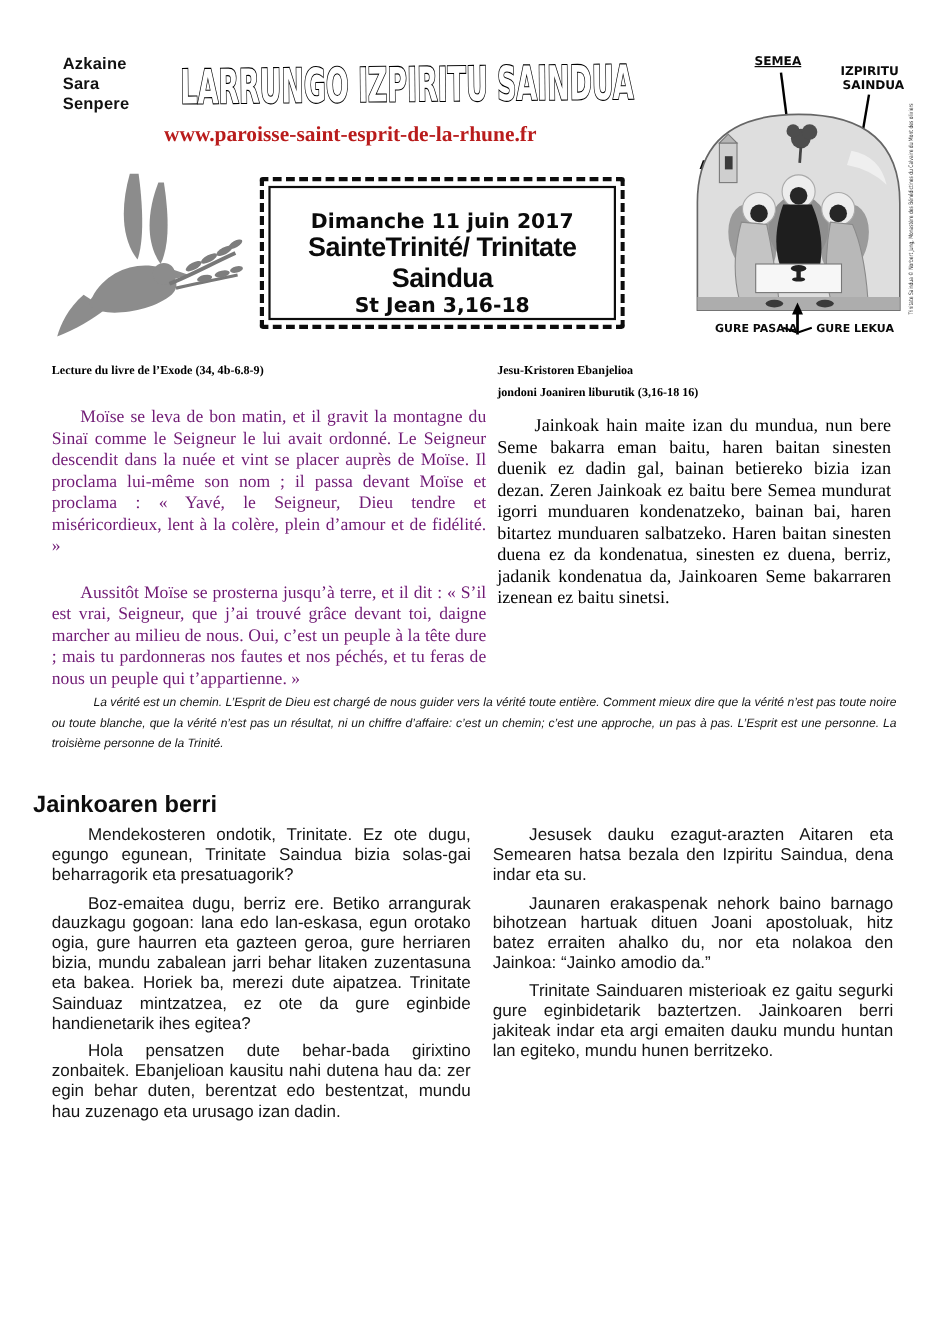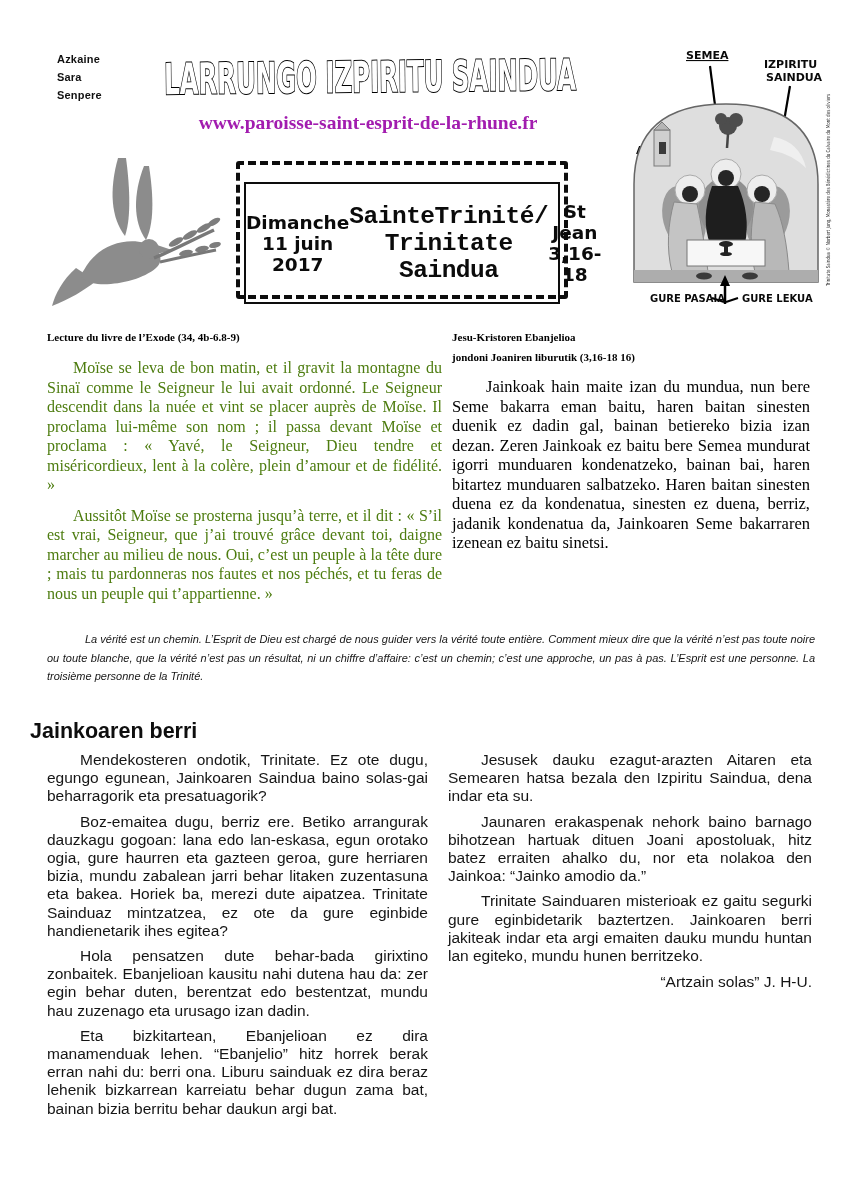--- a/index.html
+++ b/index.html
@@ -1,38 +1,38 @@
 <!DOCTYPE html>
 <html><head>
 <meta charset="utf-8">
 <style>
   * { margin:0; padding:0; box-sizing:border-box; }
   html,body { width:850px; height:1202px; }
   body { background:#fff; color:#1a1a1a; font-family:"Liberation Sans", sans-serif; position:relative; overflow:hidden; }
   .abs { position:absolute; }
 
   
-  .towns { left:57px; top:50px; font-weight:bold; font-size:11px; line-height:18px; color:#111; letter-spacing:.2px; }
+  .towns { left:57px; top:50px; font-weight:bold; font-size:15px; line-height:18px; color:#111; letter-spacing:.2px; }
   .masthead-svg { left:158px; top:46px; }
-  .website { left:163px; top:112px; width:410px; text-align:center; font-family:"Liberation Serif", serif; font-weight:bold; font-size:19.5px; color:#a21caf; }
+  .website { left:149px; top:112px; width:410px; text-align:left; font-family:"Liberation Serif", serif; font-weight:bold; font-size:19.5px; color:#b91c1c; }
 
   
   .datebox-outer { left:236px; top:161px; width:332px; height:138px; border:4px dashed #0d0d0d; border-radius:3px; padding:4px; background:#fff; }
-  .datebox-inner { width:100%; height:100%; border:2px solid #0d0d0d; display:flex; justify-content:space-between; align-items:center; text-align:center;margin-top:13px; }
+  .datebox-inner { width:100%; height:100%; border:2px solid #0d0d0d; display:flex; flex-direction:column; justify-content:flex-end; align-items:center; text-align:center; }
   .datebox-inner .l1, .datebox-inner .l3 { font-family:"DejaVu Sans", sans-serif; font-weight:bold; font-size:18.5px; color:#0b0b0b; }
-  .datebox-inner .l2 { font-family:Liberation Mono, monospace; font-weight:bold; font-size:24.5px; color:#0b0b0b; letter-spacing:-.5px; }
+  .datebox-inner .l2 { font-family:Liberation Sans, sans-serif; font-weight:bold; font-size:24.5px; color:#0b0b0b; letter-spacing:-.5px; }
 
   .dove-svg { left:48px; top:150px; }
   .trinity-wrap { left:624px; top:42px; }
 
   
   .read-left { left:47px; top:327px; width:395px; }
   .read-right { left:452px; top:327px; width:358px; }
   .read-head { font-family:"Liberation Serif", serif; font-weight:bold; font-size:11px; line-height:20px; color:#000; }
-  .read-left p { margin-top:11px; font-family:"Liberation Serif", serif; font-size:16px; line-height:19.5px; text-align:justify; text-indent:26px; color:#4d7c0f; }
+  .read-left p { margin-top:23px; font-family:"Liberation Serif", serif; font-size:16px; line-height:19.5px; text-align:justify; text-indent:26px; color:#701a75; }
   .read-right .body { margin-top:10px; font-family:"Liberation Serif", serif; font-weight:normal; font-size:16.5px; line-height:19.5px; text-align:justify; text-indent:34px; color:#000; }
 
   
   .quote { left:47px; top:630px; width:768px; font-style:italic; font-size:11px; line-height:18.6px; text-align:justify; text-indent:38px; color:#161616; }
 
   
   .art-head { left:30px; top:719px; font-size:21.5px; font-weight:bold; color:#0e0e0e; }
   .art-left { left:47px; top:751px; width:381px; }
   .art-right { left:448px; top:751px; width:364px; }
   .art-col p { font-size:15.5px; line-height:18.2px; text-align:justify; text-indent:33px; color:#151515; margin-bottom:7px; }
@@ -150,24 +150,22 @@
   <div class="read-head">Jesu-Kristoren Ebanjelioa</div>
   <div class="read-head">jondoni Joaniren liburutik (3,16-18 16)</div>
   <div class="body">Jainkoak hain maite izan du mundua, nun bere Seme bakarra eman baitu, haren baitan sinesten duenik ez dadin gal, bainan betiereko bizia izan dezan. Zeren Jainkoak ez baitu bere Semea mundurat igorri munduaren kondenatzeko, bainan bai, haren bitartez munduaren salbatzeko. Haren baitan sinesten duena ez da kondenatua, sinesten ez duena, berriz, jadanik kondenatua da, Jainkoaren Seme bakarraren izenean ez baitu sinetsi.</div>
 </div>
 
 <div class="abs quote">La vérité est un chemin. L’Esprit de Dieu est chargé de nous guider vers la vérité toute entière. Comment mieux dire que la vérité n’est pas toute noire ou toute blanche, que la vérité n’est pas un résultat, ni un chiffre d’affaire: c’est un chemin; c’est une approche, un pas à pas. L’Esprit est une personne. La troisième personne de la Trinité.</div>
 
 <h2 class="abs art-head">Jainkoaren berri</h2>
 
 <div class="abs art-left art-col">
-  <p>Mendekosteren ondotik, Trinitate. Ez ote dugu, egungo egunean, Jainkoaren Saindua baino solas-gai beharragorik eta presatuagorik?</p>
+  <p>Mendekosteren ondotik, Trinitate. Ez ote dugu, egungo egunean, Trinitate Saindua bizia solas-gai beharragorik eta presatuagorik?</p>
   <p>Boz-emaitea dugu, berriz ere. Betiko arrangurak dauzkagu gogoan: lana edo lan-eskasa, egun orotako ogia, gure haurren eta gazteen geroa, gure herriaren bizia, mundu zabalean jarri behar litaken zuzentasuna eta bakea. Horiek ba, merezi dute aipatzea. Trinitate Sainduaz mintzatzea, ez ote da gure eginbide handienetarik ihes egitea?</p>
   <p>Hola pensatzen dute behar-bada girixtino zonbaitek. Ebanjelioan kausitu nahi dutena hau da: zer egin behar duten, berentzat edo bestentzat, mundu hau zuzenago eta urusago izan dadin.</p>
-  <p>Eta bizkitartean, Ebanjelioan ez dira manamenduak lehen. “Ebanjelio” hitz horrek berak erran nahi du: berri ona. Liburu sainduak ez dira beraz lehenik bizkarrean karreiatu behar dugun zama bat, bainan bizia berritu behar daukun argi bat.</p>
 </div>
 
 <div class="abs art-right art-col">
   <p>Jesusek dauku ezagut-arazten Aitaren eta Semearen hatsa bezala den Izpiritu Saindua, dena indar eta su.</p>
   <p>Jaunaren erakaspenak nehork baino barnago bihotzean hartuak dituen Joani apostoluak, hitz batez erraiten ahalko du, nor eta nolakoa den Jainkoa: “Jainko amodio da.”</p>
   <p>Trinitate Sainduaren misterioak ez gaitu segurki gure eginbidetarik baztertzen. Jainkoaren berri jakiteak indar eta argi emaiten dauku mundu huntan lan egiteko, mundu hunen berritzeko.</p>
-  <div class="signature">“Artzain solas” J. H-U.</div>
 </div>
 
 </body></html>

